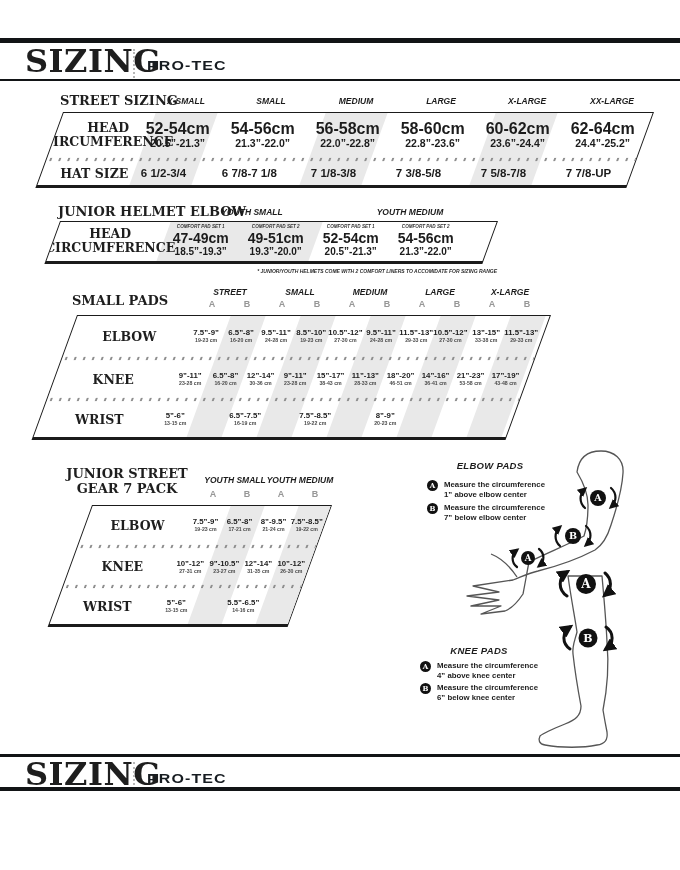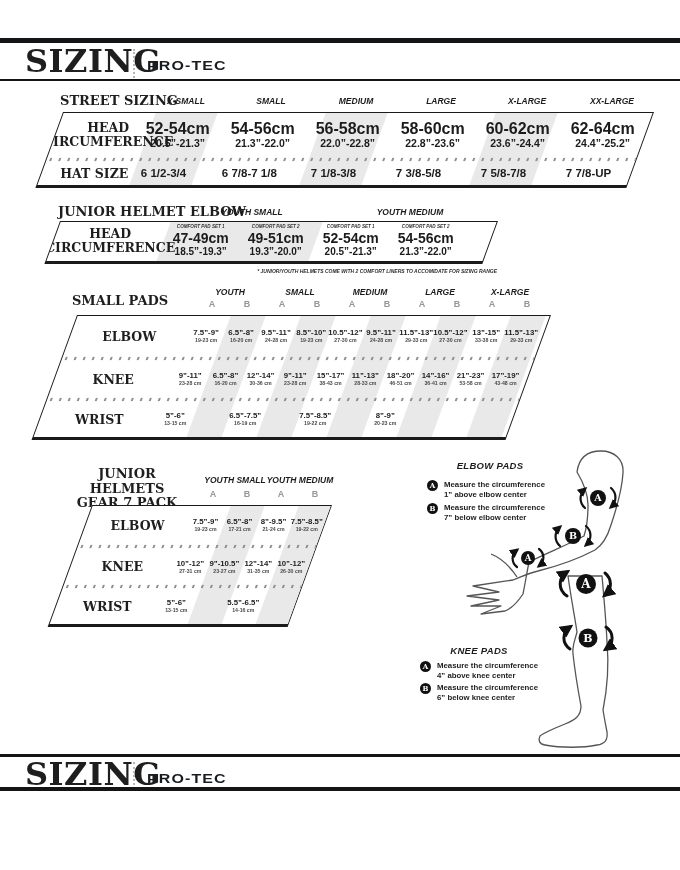--- a/index.html
+++ b/index.html
@@ -164,21 +164,21 @@
           <div class="setlbl">COMFORT PAD SET 2</div>
           <div class="cm-md">54-56cm</div>
           <div class="in-sm">21.3”-22.0”</div>
         </div>
       </div>
   </div>
 </div>
 <div class="abs fn" style="left:247px;top:268px;width:250px">* JUNIOR/YOUTH HELMETS COME WITH 2 COMFORT LINERS TO ACCOMIDATE FOR SIZING RANGE</div>
 
 <div class="abs slab sect-title" style="left:60px;top:294px;width:120px;text-align:center">SMALL PADS</div>
-<div class="abs colhead" style="left:185px;top:287px;width:90px">YOUTH</div>
+<div class="abs colhead" style="left:185px;top:287px;width:90px">STREET</div>
 <div class="abs colhead" style="left:255px;top:287px;width:90px">SMALL</div>
 <div class="abs colhead" style="left:325px;top:287px;width:90px">MEDIUM</div>
 <div class="abs colhead" style="left:395px;top:287px;width:90px">LARGE</div>
 <div class="abs colhead" style="left:465px;top:287px;width:90px">X-LARGE</div>
 <div class="abs ab" style="left:202px;top:299px;width:20px">A</div>
 <div class="abs ab" style="left:237px;top:299px;width:20px">B</div>
 <div class="abs ab" style="left:272px;top:299px;width:20px">A</div>
 <div class="abs ab" style="left:307px;top:299px;width:20px">B</div>
 <div class="abs ab" style="left:342px;top:299px;width:20px">A</div>
 <div class="abs ab" style="left:377px;top:299px;width:20px">B</div>
@@ -361,21 +361,21 @@
         <div class="unskew">
           <div class="vin"></div>
           <div class="vcm"></div>
         </div>
       </div>
     <div class="cell c35"></div>
   </div>
 </div>
 
 <div class="abs slab" style="left:62px;top:467px;width:130px;text-align:center;font-size:13px;line-height:14.5px">
-  <div>JUNIOR HELMETS</div>
+  <div>JUNIOR STREET</div>
   <div>GEAR 7 PACK</div>
 </div>
 <div class="abs colhead" style="left:180px;top:475px;width:110px">YOUTH SMALL</div>
 <div class="abs colhead" style="left:245px;top:475px;width:110px">YOUTH MEDIUM</div>
 <div class="abs ab" style="left:203px;top:489px;width:20px">A</div>
 <div class="abs ab" style="left:237px;top:489px;width:20px">B</div>
 <div class="abs ab" style="left:271px;top:489px;width:20px">A</div>
 <div class="abs ab" style="left:305px;top:489px;width:20px">B</div>
 
 <div class="stable" style="left:92px;top:505px;width:240px;height:122px">

